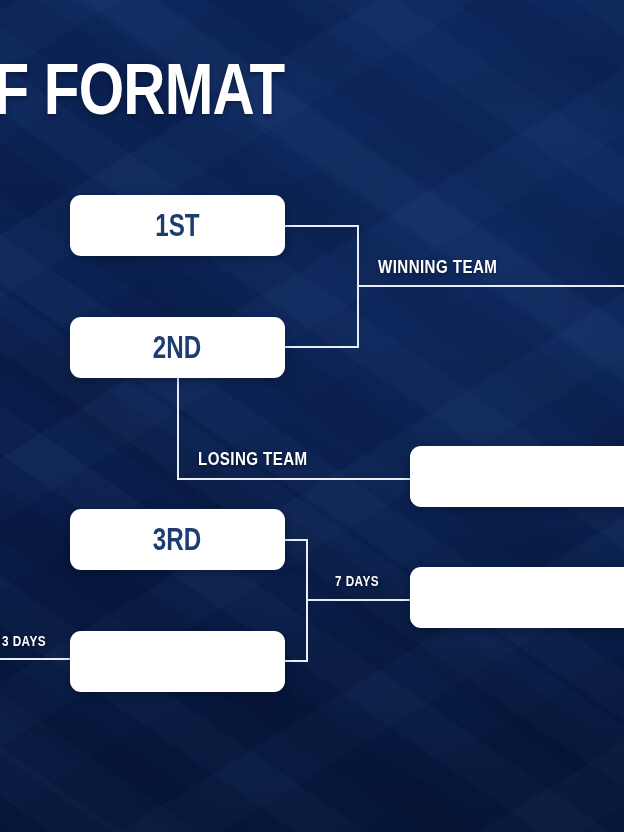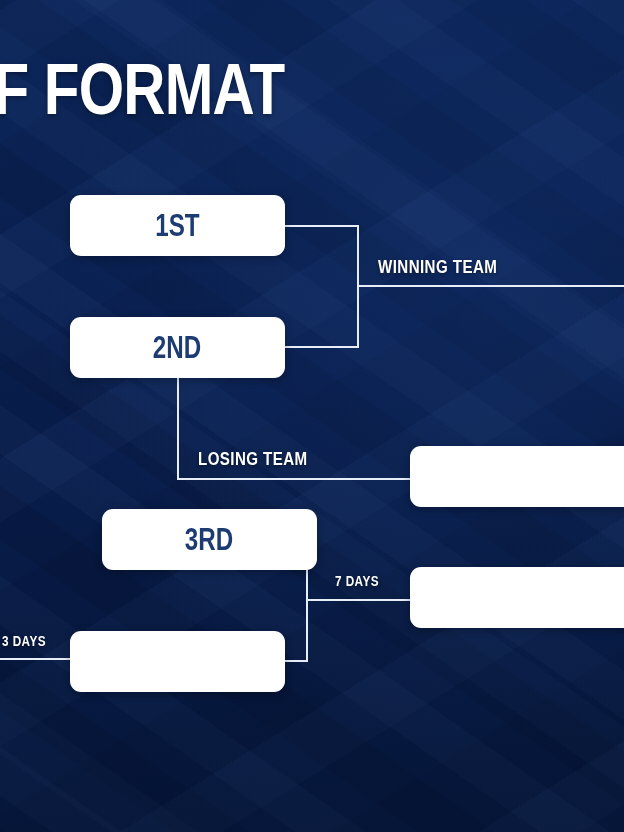--- a/index.html
+++ b/index.html
@@ -99,21 +99,21 @@
     font-family:"Liberation Sans Narrow","Liberation Sans", sans-serif;
     font-weight:bold;
     font-size:31px;
     line-height:1;
     letter-spacing:0px;
     transform:scaleX(0.78);
   }
 
   .box-1st   { left:70px;  top:195px; width:215px; height:61px; }
   .box-2nd   { left:70px;  top:317px; width:215px; height:61px; }
-  .box-3rd   { left:70px;  top:509px; width:215px; height:61px;margin-left:32px; }
+  .box-3rd   { left:70px;  top:509px; width:215px; height:61px; }
   .box-blank { left:70px;  top:631px; width:215px; height:61px; }
   .box-semi  { left:410px; top:446px; width:230px; height:61px; }
   .box-final { left:410px; top:567px; width:230px; height:61px; }
 
   
   .ln {
     position:absolute;
     background:#e8eef8;
   }
   .ln-h { height:2px; }

